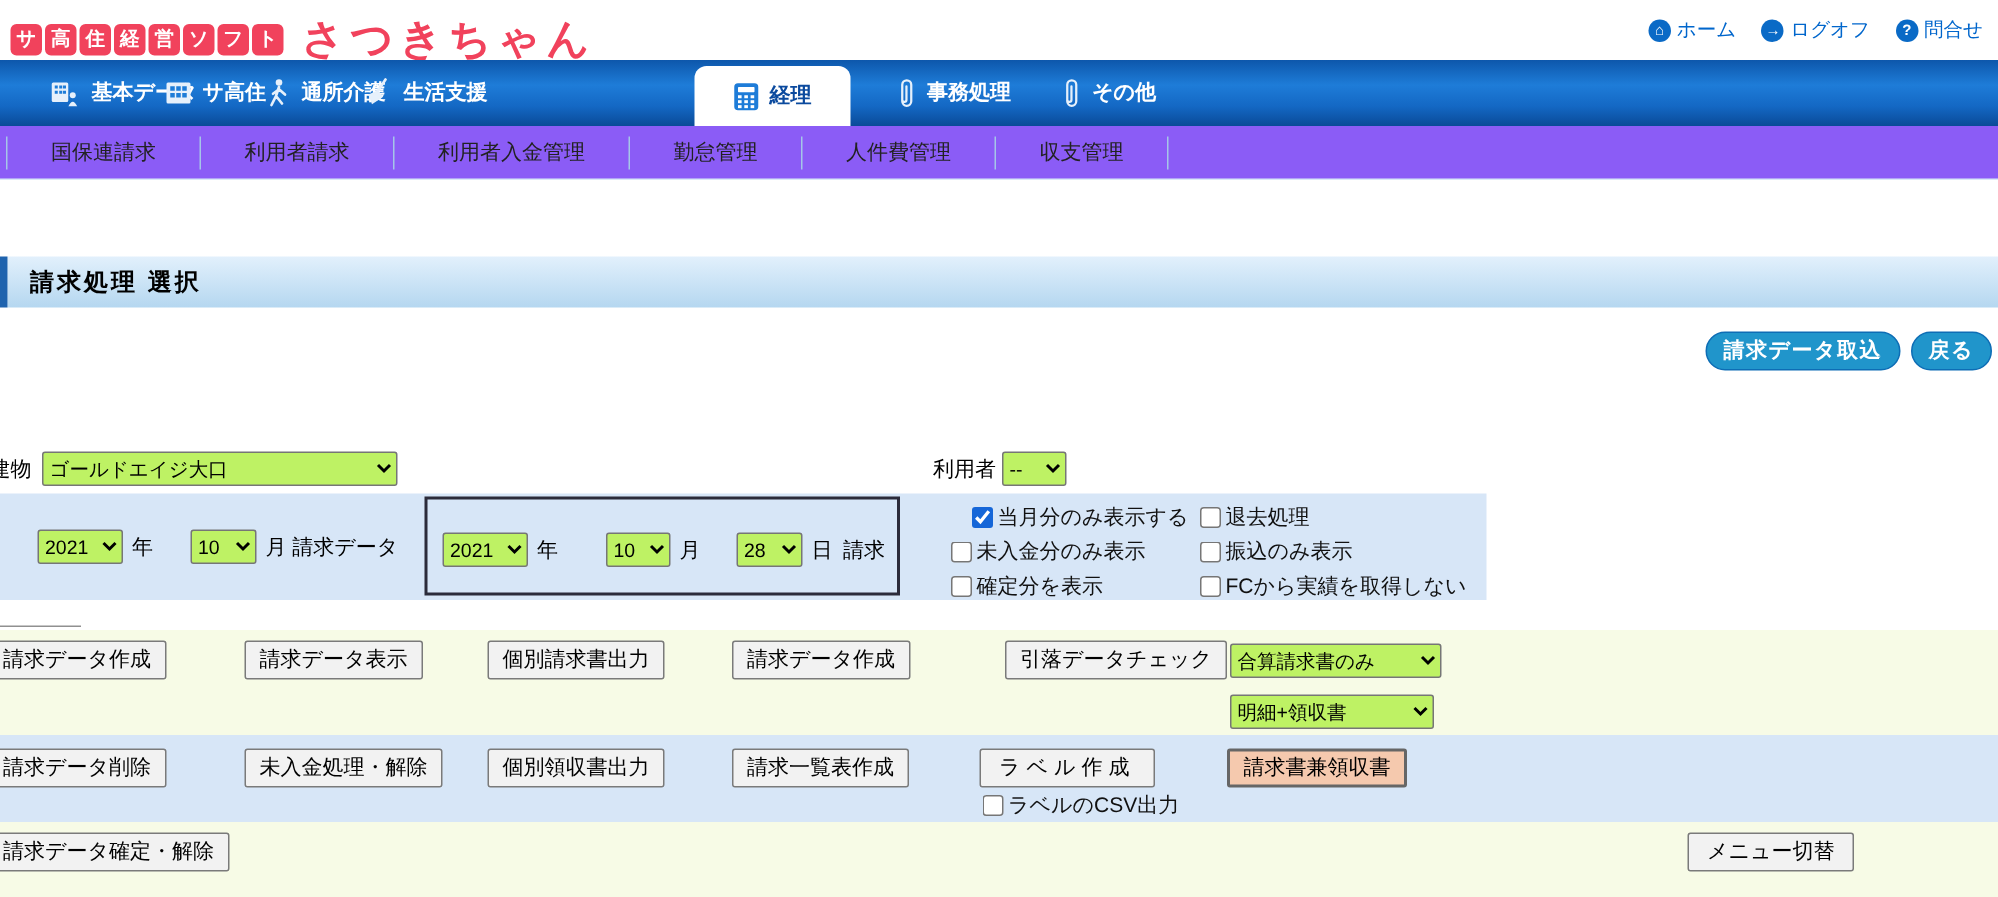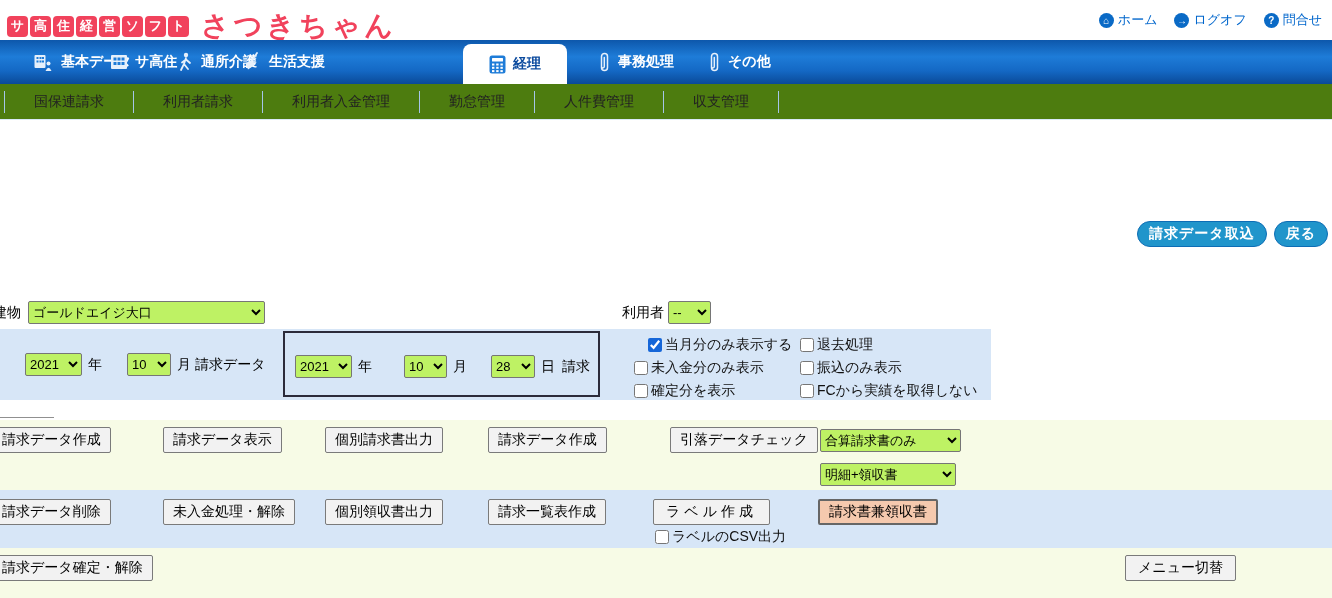--- a/index.html
+++ b/index.html
@@ -24,21 +24,21 @@
   
   .nav { position:absolute; left:0; top:40px; width:1332px; height:44px;
          background:linear-gradient(180deg,#0d57ab 0%,#1e7cd8 38%,#1468c4 70%,#0a4a98 100%); }
   .tab { position:absolute; top:0; height:44px; display:flex; align-items:center; gap:7px;
          color:#fff; font-size:14px; font-weight:bold; cursor:pointer; }
   .tab.active { top:4px; height:40px; background:#fff; color:#0b4a9e;
                 border-radius:8px 8px 0 0; justify-content:center; }
   .tab .ticon { display:flex; align-items:center; }
 
   
-  .subnav { position:absolute; left:0; top:84px; width:1332px; height:36px; background:#4d7c0f;
+  .subnav { position:absolute; left:0; top:84px; width:1332px; height:36px; background:#8b5cf6;
             display:flex; align-items:center; padding-left:4px; border-bottom:1px solid #d9e9f7; }
   .subnav-item { padding:0 29px; font-size:14px; color:#222; height:22px; display:flex;
                  align-items:center; border-right:1px solid #a5c6e8; cursor:pointer; }
   .subnav-item:first-child { border-left:1px solid #a5c6e8; }
 
   
   .titlebar { position:absolute; left:0; top:171px; width:1332px; height:34px;
               background:linear-gradient(180deg,#e2f0fc 0%,#b5d7f0 100%);
               border-left:5px solid #1f63ae; display:flex; align-items:center; }
   .titlebar span { font-size:16px; font-weight:bold; color:#000; padding-left:15px; letter-spacing:2px; }
@@ -196,20 +196,23 @@
 
   <div class="subnav">
     <div class="subnav-item">国保連請求</div>
     <div class="subnav-item">利用者請求</div>
     <div class="subnav-item">利用者入金管理</div>
     <div class="subnav-item">勤怠管理</div>
     <div class="subnav-item">人件費管理</div>
     <div class="subnav-item">収支管理</div>
   </div>
 
+  <div class="titlebar">
+    <span>請求処理 選択</span>
+  </div>
 
   <div class="top-actions">
     <button class="blue-btn">請求データ取込</button>
     <button class="blue-btn">戻る</button>
   </div>
 
   <div class="form-row">
     <span class="lbl abs" style="left:-7px;top:4px">建物</span>
     <select class="abs" style="left:28px;top:1px;width:237px">
       <option>ゴールドエイジ大口</option>

